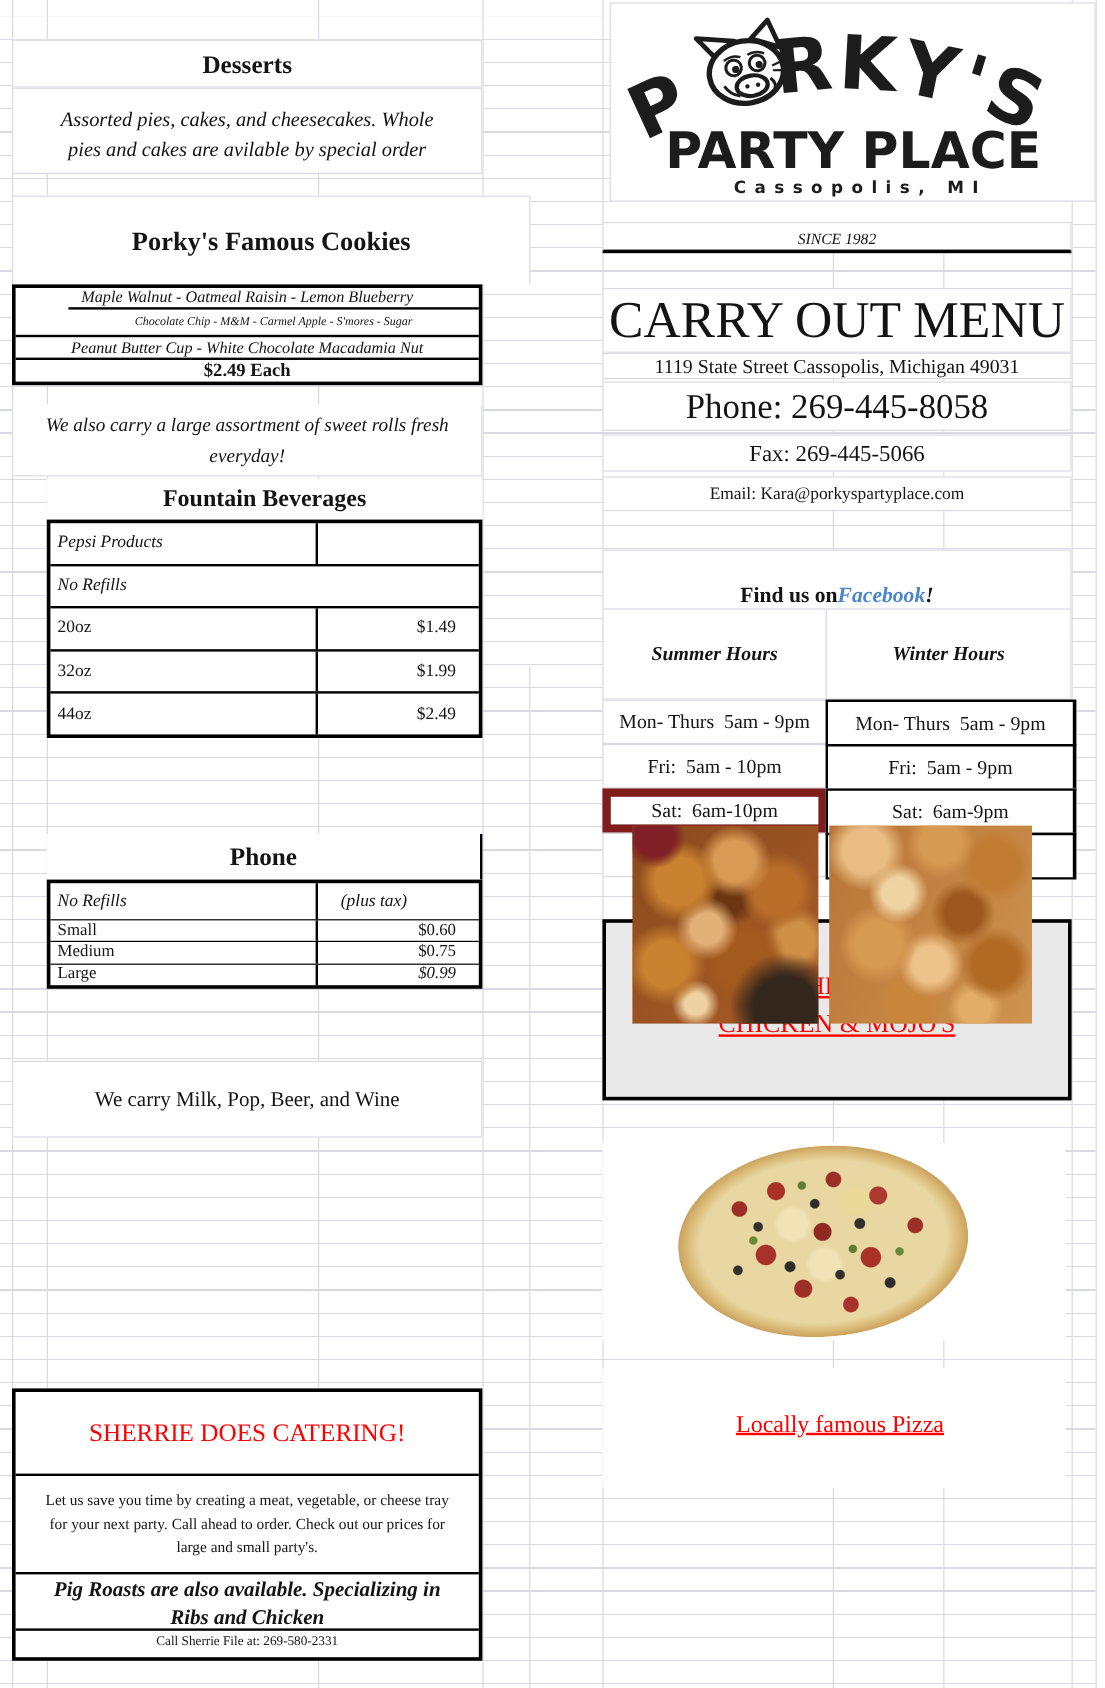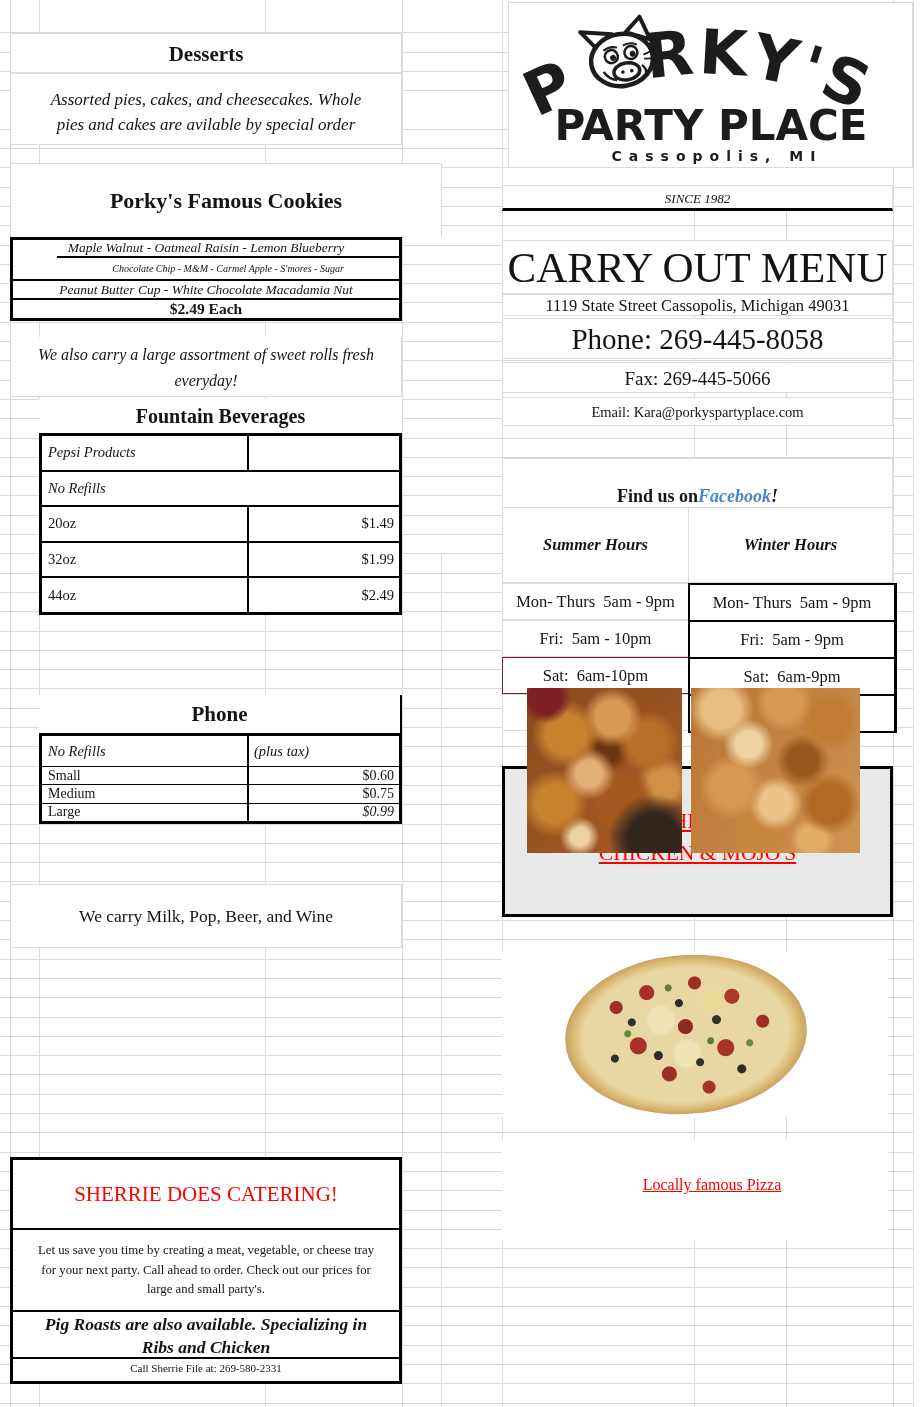--- a/index.html
+++ b/index.html
@@ -12,22 +12,22 @@
   .center{text-align:center;}
   .it{font-style:italic;}
   .bd{font-weight:bold;}
   .red{color:#fe0000;}
   .flexc{display:flex;align-items:center;justify-content:center;}
   
   .blktable{border:3px solid #000;background:#fff;}
   .trow{display:flex;border-top:2px solid #000;box-sizing:border-box;}
   .trow:first-child{border-top:none;}
   .tname{flex:1;padding:0 6px;display:flex;align-items:center;box-sizing:border-box;}
-  .tprice{width:152px;border-left:2px solid #000;display:flex;align-items:center;
-          justify-content:flex-end;padding:0 5px;box-sizing:border-box;}
+  .tprice{width:136px;border-left:2px solid #000;display:flex;align-items:center;
+          justify-content:flex-end;padding:0 19px;box-sizing:border-box;}
   .hourcell{position:absolute;box-sizing:border-box;display:flex;align-items:center;
             justify-content:center;font-size:16.5px;white-space:pre;background:#fff;z-index:1;}
   .photo{position:absolute;z-index:5;}
 </style>
 </head>
 <body>
 
 <div id="page">
 
   <div class="hgrid"></div>
@@ -174,21 +174,21 @@
     <span class="bd">Find us on </span>
     <span class="bd it" style="color:#4a86c9;">Facebook</span>
     <span class="bd it">!</span>
   </div>
 
   <div class="hourcell bd it" style="left:502px;top:507px;width:187px;height:76px;border:1px solid #dadae4;">Summer Hours</div>
   <div class="hourcell bd it" style="left:688px;top:507px;width:205px;height:76px;border:1px solid #dadae4;">Winter Hours</div>
 
   <div class="hourcell" style="left:502px;top:583px;width:187px;height:37px;border:1px solid #dadae4;">Mon- Thurs  5am - 9pm</div>
   <div class="hourcell" style="left:502px;top:620px;width:187px;height:37px;border:1px solid #dadae4;">Fri:  5am - 10pm</div>
-  <div class="hourcell" style="left:502px;top:657px;width:187px;height:37px;border:1px solid #7f1d1d;">Sat:  6am-10pm</div>
+  <div class="hourcell" style="left:502px;top:657px;width:187px;height:37px;border:7px solid #7f1d1d;">Sat:  6am-10pm</div>
   <div class="hourcell" style="left:502px;top:694px;width:187px;height:37px;border:1px solid #dadae4;"></div>
 
   <div class="hourcell" style="left:688px;top:583px;width:209px;height:39px;border:2px solid #000;border-right-width:3px;">Mon- Thurs  5am - 9pm</div>
   <div class="hourcell" style="left:688px;top:620px;width:209px;height:39px;border:2px solid #000;border-right-width:3px;">Fri:  5am - 9pm</div>
   <div class="hourcell" style="left:688px;top:657px;width:209px;height:39px;border:2px solid #000;border-right-width:3px;">Sat:  6am-9pm</div>
   <div class="hourcell" style="left:688px;top:694px;width:209px;height:39px;border:2px solid #000;border-right-width:3px;"></div>
 
   <div class="box" style="left:502px;top:766px;width:391px;height:151px;background:#e9e9e9;border:3.5px solid #000;z-index:3;">
     <div class="red" style="position:absolute;left:167px;top:40px;font-size:21px;text-decoration:underline;z-index:4;">HI</div>
     <div class="red center" style="position:absolute;left:0;top:72px;width:100%;font-size:21.5px;text-decoration:underline;z-index:4;">CHICKEN &amp; MOJO'S</div>
@@ -248,16 +248,16 @@
            radial-gradient(circle at 26% 47%, #68883a 0 3px, transparent 4px),
            radial-gradient(circle at 60% 55%, #5f7c35 0 3px, transparent 4px),
            radial-gradient(circle at 76% 58%, #68883a 0 3px, transparent 4px),
            radial-gradient(circle at 40% 40%, #f1e3b6 0 12px, transparent 16px),
            radial-gradient(circle at 62% 30%, #ead999 0 10px, transparent 14px),
            radial-gradient(circle at 50% 62%, #f1e3b6 0 12px, transparent 16px),
            radial-gradient(ellipse at 50% 50%, #e8d7a2 0 60%, #dabb77 66%, #c39552 73%, #ad7a3b 84%, #c9a35c 100%);"></div>
   </div>
 
   <div class="box" style="left:502px;top:1140px;width:386px;height:100px;border:none;">
-    <div class="red center" style="position:absolute;left:17px;top:36px;width:100%;font-size:16px;text-decoration:underline;">Locally famous Pizza</div>
+    <div class="red center" style="position:absolute;left:5px;top:36px;width:100%;font-size:20px;text-decoration:underline;">Locally famous Pizza</div>
   </div>
 
 </div>
 
 </body></html>

